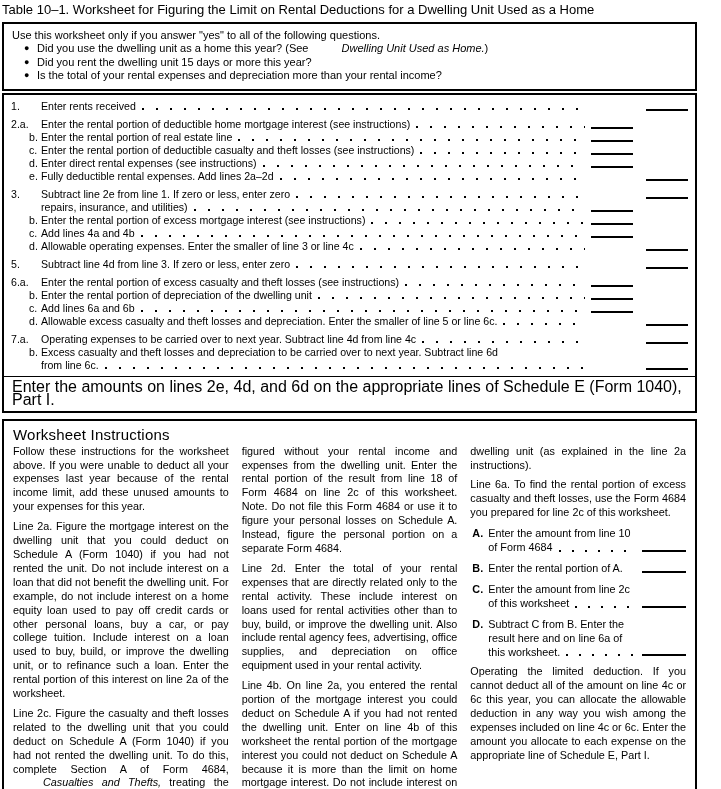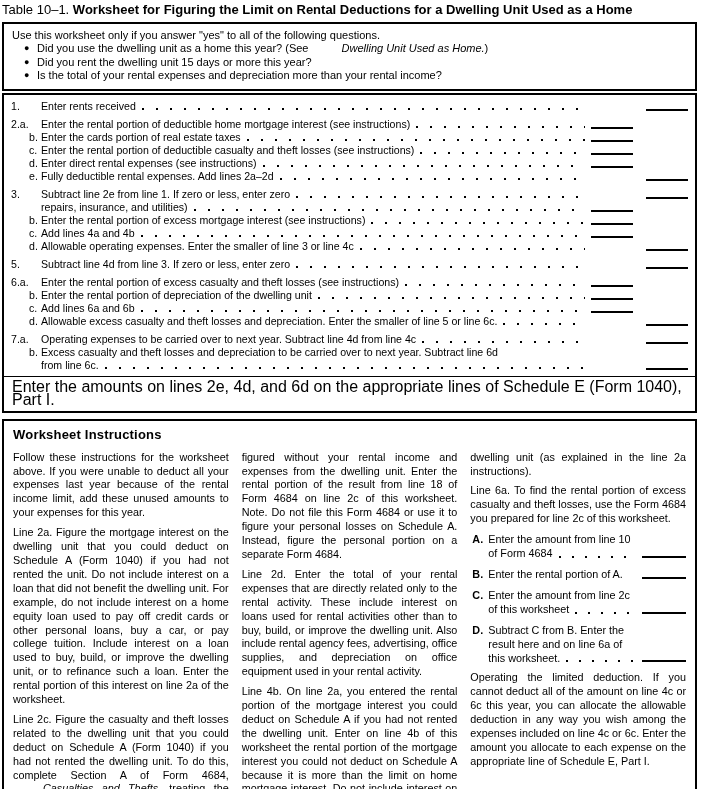--- a/index.html
+++ b/index.html
@@ -5,40 +5,40 @@
   * { box-sizing: border-box; }
   html,body { margin:0; padding:0; }
   body {
     width:721px; height:789px;
     font-family:"Liberation Sans", sans-serif;
     background:#fff; color:#000;
   }
   .b { font-weight:normal; }
   .i { font-style:italic;padding-left:30px; }
   .title { font-size:13px; line-height:16px; padding:2px 0 2px 2px; white-space:nowrap; }
-  .title-main { font-weight:bold;margin-top:29px; }
+  .title-main { font-weight:normal;margin-top:29px; }
   .box { border:2px solid #000; margin-left:2px; margin-right:24px; background:#fff; }
   .intro-box { padding:5px 8px 6px 8px; font-size:11px; line-height:13.4px; margin-top:2px; }
   .bullet-row { display:flex; padding-left:12px; }
   .bullet-glyph { width:13px; font-size:9px; line-height:13.4px; }
   .worksheet-box { margin-top:2px; font-size:10.6px; }
   #ws-rows { padding:5px 0 4px 0; }
   .ws-row { display:flex; line-height:13px; }
   .ws-row.gap { margin-top:5px; }
   .ws-num { flex:0 0 37px; padding-left:7px; }
   .ws-row.sub .ws-num { padding-left:25px; }
   .ws-label { white-space:nowrap; }
   .ws-dots { flex:1 1 0; height:2px; align-self:flex-end; margin:0 6px 3px 6px; }
   .ws-dots.on { background-image:repeating-linear-gradient(90deg,#000 0 2px,transparent 2px 14px); }
   .ws-blanks { flex:0 0 97px; display:flex; justify-content:space-between; align-self:flex-end; margin:0 7px 2px 0; }
   .slot { width:42px; height:2px; }
   .slot.filled { background:#000; }
   .ws-footer { border-top:1px solid #000; padding:3px 8px 5px 8px; font-size:16px; line-height:13px; }
   .instructions-box { margin-top:6px; padding:5px 9px 8px 9px; height:397px; }
-  .instr-heading { font-size:13px; font-weight:bold; line-height:17px; margin-bottom:8px; letter-spacing:0.2px; }
+  .instr-heading { font-size:15px; font-weight:normal; line-height:17px; margin-bottom:2px; letter-spacing:0.2px; }
   .instr-cols { display:flex; gap:13px; }
   .icol { flex:1 1 0; font-size:10.8px; line-height:13.9px; text-align:justify; }
   .ipara { margin-top:6px; }
   .icol > :first-child { margin-top:0; }
   .calc-item { display:flex; margin-top:7px; padding-left:2px; text-align:left; }
   .calc-label { flex:0 0 16px; font-weight:bold; }
   .calc-body { flex:1 1 0; }
   .calc-line { white-space:nowrap; }
   .calc-line.last { display:flex; align-items:flex-end; }
   .calc-dots { flex:1 1 0; height:2px; margin:0 5px 3px 6px; }
@@ -88,21 +88,21 @@
           <span class="ws-num">2.a.</span>
           <span class="ws-label"><span>Enter the rental portion of deductible home mortgage interest (see instructions)</span></span>
           <span class="ws-dots on"></span>
           <span class="ws-blanks">
             <span class="slot filled"></span>
             <span class="slot"></span>
           </span>
         </div>
         <div class="ws-row sub">
           <span class="ws-num">b.</span>
-          <span class="ws-label"><span>Enter the cards portion of real estate taxes</span></span>
+          <span class="ws-label"><span>Enter the rental portion of real estate line</span></span>
           <span class="ws-dots on"></span>
           <span class="ws-blanks">
             <span class="slot filled"></span>
             <span class="slot"></span>
           </span>
         </div>
         <div class="ws-row sub">
           <span class="ws-num">c.</span>
           <span class="ws-label"><span>Enter the rental portion of deductible casualty and theft losses (see instructions)</span></span>
           <span class="ws-dots on"></span>

